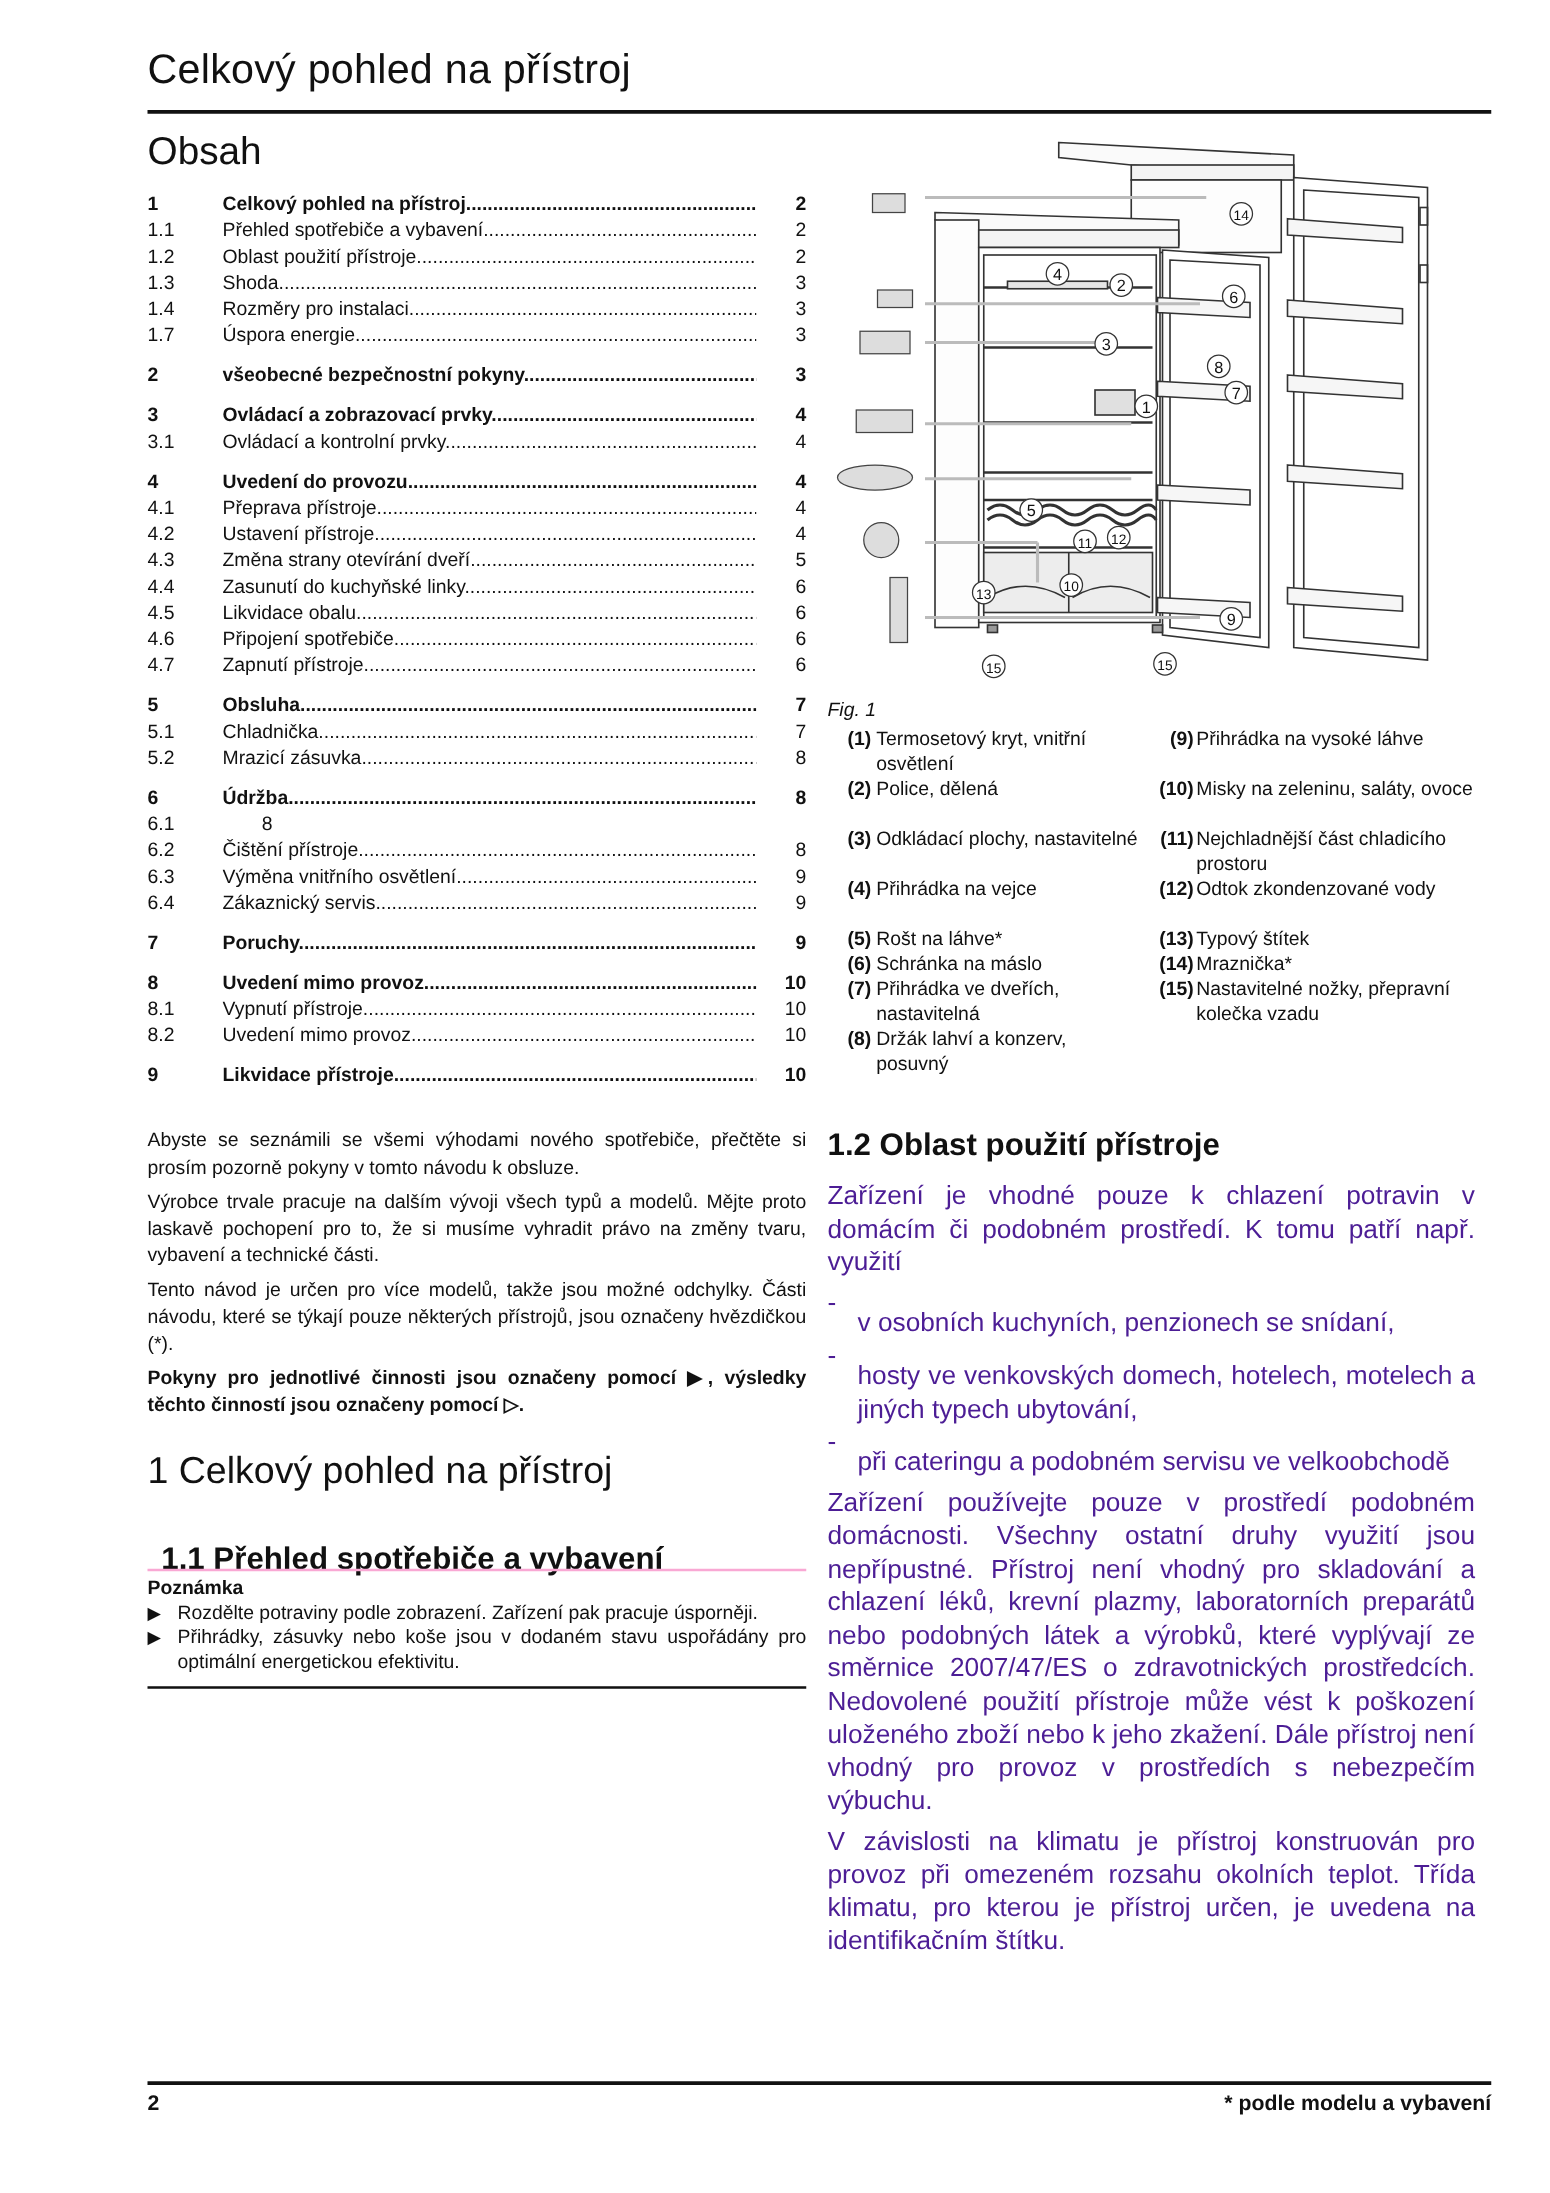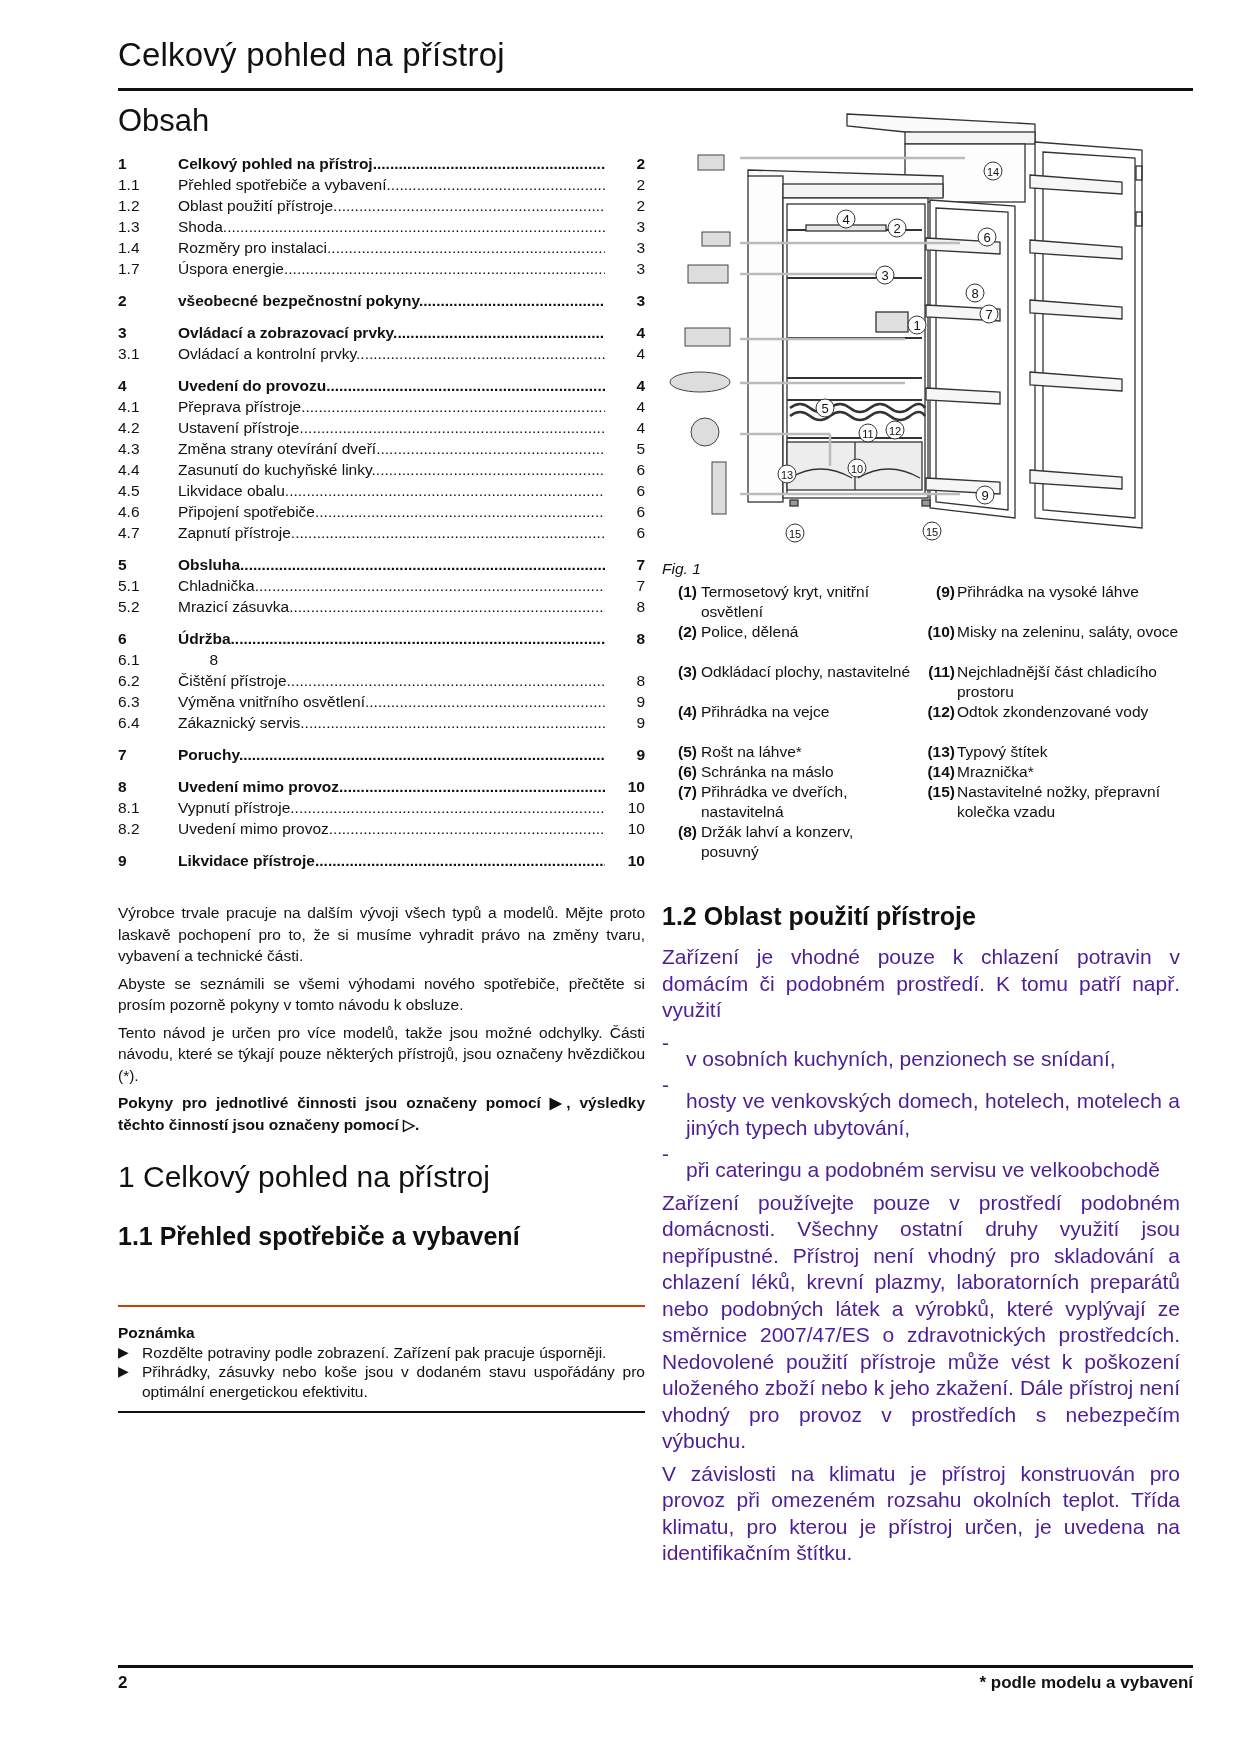--- a/index.html
+++ b/index.html
@@ -15,22 +15,22 @@
   .toc-num { width: 60px; flex: none; }
   .toc-label { flex: 1; white-space: nowrap; overflow: hidden; position: relative; }
   .toc-label::after { content: "................................................................................................................................................................"; font-weight: inherit; }
   .toc-page { width: 40px; text-align: right; flex: none; }
 
   .intro { position: absolute; left: 118px; top: 902px; width: 527px; font-size: 15.5px; line-height: 21.5px; text-align: justify; }
   .intro p { margin: 0 0 6px 0; }
   .intro p.bold { font-weight: bold; }
 
   .h1 { position: absolute; left: 118px; top: 1160px; font-size: 30px; margin: 0; font-weight: normal; }
-  .h2 { position: absolute; left: 118px; top: 1222px; font-size: 25px; margin: 0; font-weight: bold; }
-  .note { position: absolute; left: 118px; top: 1305px; width: 527px; border-top: 2px solid #c2410c; border-bottom: 2px solid #111; padding: 16px 0 10px 0; font-size: 15.5px; line-height: 19.5px; }
+  .h2 { position: absolute; left: 118px; top: 1222px; font-size: 25px; margin: 11px; font-weight: bold; }
+  .note { position: absolute; left: 118px; top: 1255px; width: 527px; border-top: 2px solid #f9a8d4; border-bottom: 2px solid #111; padding: 4px 0 10px 0; font-size: 15.5px; line-height: 19.5px; }
   .note-title { font-weight: bold; }
   .note-item { display: flex; text-align: justify; }
   .note-item .arrow { width: 24px; flex: none; font-size: 14px; }
 
   .figure { position: absolute; left: 660px; top: 100px; width: 520px; height: 460px; }
   .fig-caption { position: absolute; left: 662px; top: 560px; font-size: 15.5px; font-style: italic; }
   .legend { position: absolute; top: 582px; font-size: 15.5px; line-height: 20px; }
   .legend.left { left: 665px; width: 250px; }
   .legend.right { left: 915px; width: 270px; }
   .legend-item { display: flex; }
@@ -207,22 +207,22 @@
       <span class="toc-page">10</span>
     </div>
   <div class="toc-row bold gap">
       <span class="toc-num">9</span>
       <span class="toc-label"><span>Likvidace přístroje</span></span>
       <span class="toc-page">10</span>
     </div>
 </div>
 
 <div class="intro">
+  <p>Abyste se seznámili se všemi výhodami nového spotřebiče, přečtěte si prosím pozorně pokyny v tomto návodu k obsluze.</p>
   <p>Výrobce trvale pracuje na dalším vývoji všech typů a modelů. Mějte proto laskavě pochopení pro to, že si musíme vyhradit právo na změny tvaru, vybavení a technické části.</p>
-  <p>Abyste se seznámili se všemi výhodami nového spotřebiče, přečtěte si prosím pozorně pokyny v tomto návodu k obsluze.</p>
   <p>Tento návod je určen pro více modelů, takže jsou možné odchylky. Části návodu, které se týkají pouze některých přístrojů, jsou označeny hvězdičkou (*).</p>
   <p class="bold">Pokyny pro jednotlivé činnosti jsou označeny pomocí ▶, výsledky těchto činností jsou označeny pomocí ▷.</p>
 </div>
 
 <h2 class="h1">1 Celkový pohled na přístroj</h2>
 <h3 class="h2">1.1 Přehled spotřebiče a vybavení</h3>
 
 <div class="note">
   <div class="note-title">Poznámka</div>
   <div class="note-item">

